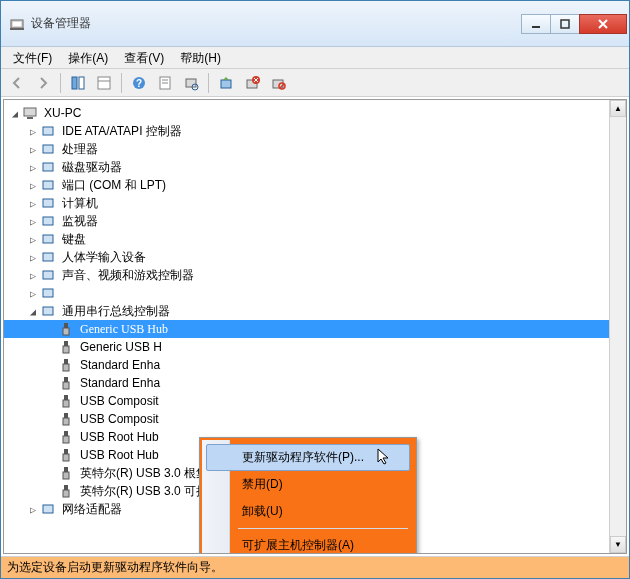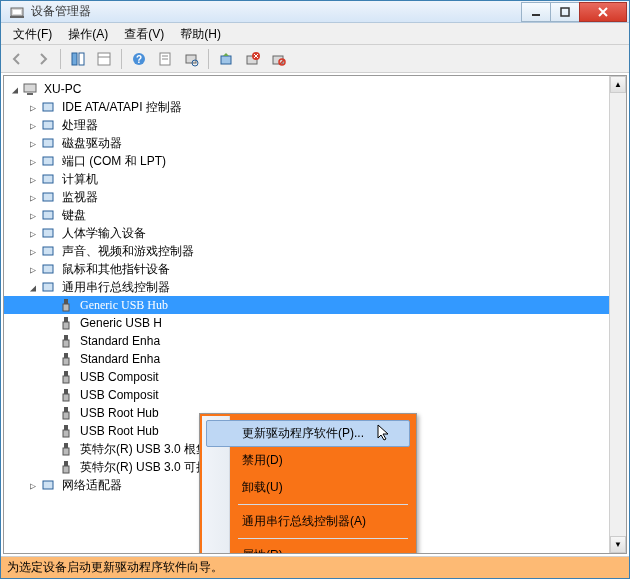--- a/index.html
+++ b/index.html
@@ -1,18 +1,18 @@
 <!DOCTYPE html>
 <html><head>
 <meta charset="utf-8">
 <style>
 * { box-sizing: border-box; margin: 0; padding: 0; }
 body { font-family: "Microsoft YaHei", "Segoe UI", Tahoma, sans-serif; font-size: 12px; background: #fff; overflow: hidden; width: 630px; height: 579px; }
 .window { width: 630px; height: 579px; border: 1px solid #3c7fb1; display: flex; flex-direction: column; background: #fff; }
-.titlebar { height: 22px; background: linear-gradient(#eef4fb, #d6e6f7); display: flex; align-items: center; padding: 0 2px 0 8px; border-bottom: 1px solid #b5c9dc; }
+.titlebar { height: 46px; background: linear-gradient(#eef4fb, #d6e6f7); display: flex; align-items: center; padding: 0 2px 0 8px; border-bottom: 1px solid #b5c9dc; }
 .titlebar .icon { width: 16px; height: 16px; margin-right: 6px; }
 .titlebar .title { flex: 1; color: #333; }
 .wbtns { display: flex; }
 .wbtn { width: 30px; height: 20px; border: 1px solid #9ab3c9; background: linear-gradient(#f7fbff,#dce9f5); margin-left: -1px; display: flex; align-items: center; justify-content: center; font-size: 10px; }
 .wbtn.min, .wbtn.max { color: #333; }
 .wbtn.close { width: 48px; background: linear-gradient(#e86a5e,#d43b2a); color: #fff; font-weight: bold; border-color: #a8332a; }
 .menubar { height: 22px; display: flex; padding: 0 4px; background: #f0f0f0; border-bottom: 1px solid #d0d0d0; }
 .menubar span { padding: 3px 8px; cursor: default; }
 .toolbar { height: 28px; display: flex; align-items: center; padding: 0 4px; gap: 2px; background: #f0f0f0; border-bottom: 1px solid #d0d0d0; }
 .tbtn { width: 24px; height: 22px; display: flex; align-items: center; justify-content: center; border: 1px solid transparent; }
@@ -236,21 +236,20 @@
           </span>
           <span class="label">声音、视频和游戏控制器</span>
         </div>
         <div class="node" style="padding-left: 22px;">
           <span class="expander">▷</span>
           <span class="nicon">
             <svg width="16" height="16">
               <rect x="3" y="4" width="10" height="8" fill="#cfe2f3" stroke="#2a6099"></rect>
             </svg>
           </span>
-          <span class="label">鼠标和其他指针设备</span>
         </div>
         <div class="node" style="padding-left: 22px;">
           <span class="expander">◢</span>
           <span class="nicon">
             <svg width="16" height="16">
               <rect x="3" y="4" width="10" height="8" fill="#cfe2f3" stroke="#2a6099"></rect>
             </svg>
           </span>
           <span class="label">通用串行总线控制器</span>
         </div>
@@ -369,21 +368,21 @@
       <div class="track"></div>
       <div class="sbtn">▼</div>
     </div>
 
     <div class="ctxmenu" style="left:158px; top:337px; width:218px;">
       <div class="left"></div>
       <div class="ctxitem hover">更新驱动程序软件(P)...</div>
       <div class="ctxitem">禁用(D)</div>
       <div class="ctxitem">卸载(U)</div>
       <div class="ctxsep"></div>
-      <div class="ctxitem">通用串行总线控制器(A)</div>
+      <div class="ctxitem">可扩展主机控制器(A)</div>
       <div class="ctxsep"></div>
       <div class="ctxitem">属性(R)</div>
     </div>
 
     <svg class="cursor" style="left:373px; top:348px;" width="18" height="18">
       <path d="M1 1 L1 14 L4 11 L7 16 L9 15 L6 10 L11 10 Z" fill="#fff" stroke="#000"></path>
     </svg>
   </div>
 
   <div class="statusbar">

